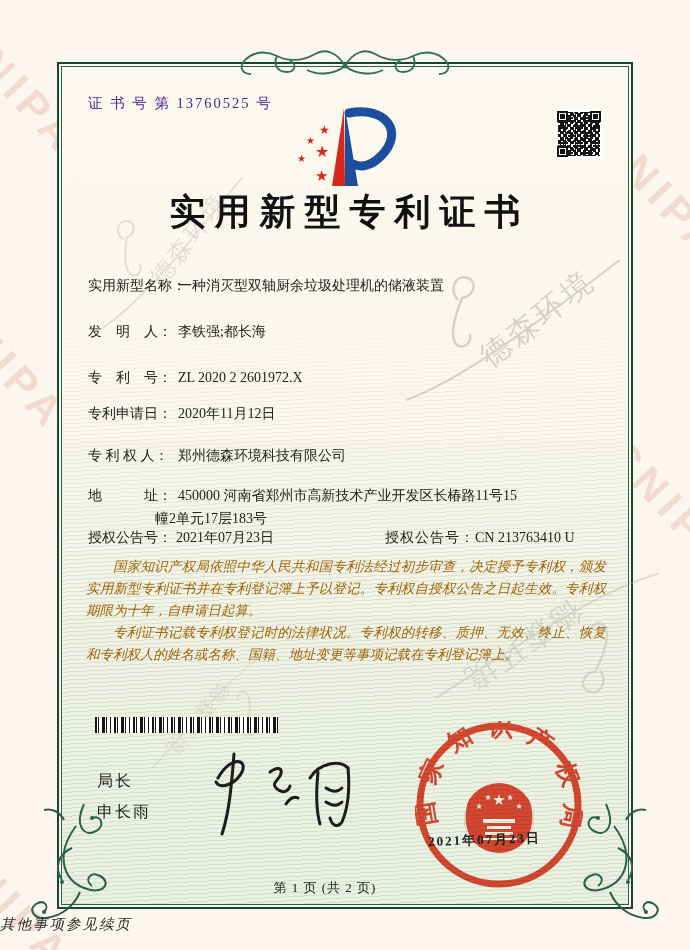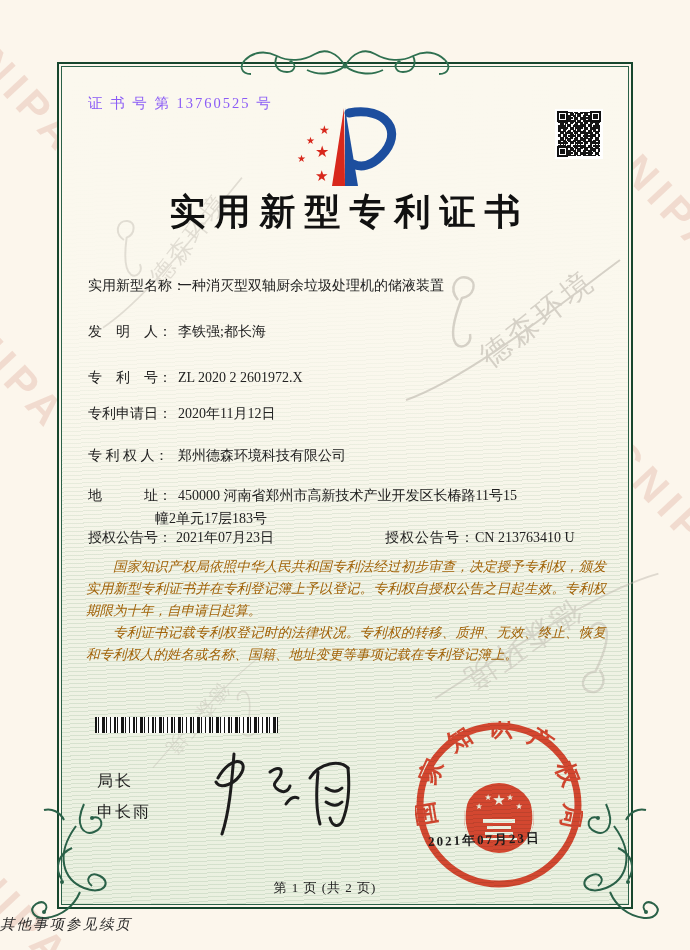--- a/index.html
+++ b/index.html
@@ -19,21 +19,21 @@
     box-shadow:0 0 0 2px #fcf6ec, 0 0 0 4px #17462e;
     background:
       repeating-linear-gradient(177deg, rgba(120,160,122,.20) 0 1px, rgba(255,255,255,0) 1px 4px),
       linear-gradient(180deg,#fbf8ee 0%,#f8f6ea 38%,#eff2e4 72%,#eaf0e0 100%);}
   .frame::after{content:"";position:absolute;inset:0;
       background:linear-gradient(180deg,#fbf8ee 0%,rgba(251,248,238,.92) 28%,rgba(251,248,238,0) 62%);}
   .orn-top{position:absolute;left:225px;top:42px;pointer-events:none;}
   .orn-corner{position:absolute;pointer-events:none;}
 
   
-  .cert-no{position:absolute;left:88px;top:94px;font-size:14.5px;letter-spacing:2px;color:#8b5cf6;}
+  .cert-no{position:absolute;left:88px;top:94px;font-size:14.5px;letter-spacing:2px;color:#4c1d95;}
   .logo{position:absolute;left:292px;top:104px;}
   .qr{position:absolute;left:555px;top:109px;width:48px;height:50px;background:#fff;
       padding:1px;box-sizing:border-box;}
   .qr-noise{position:absolute;inset:3px;
       background:
         repeating-conic-gradient(#151515 0% 25%, rgba(255,255,255,0) 0% 50%) 0 0/5px 5px,
         repeating-conic-gradient(#151515 0% 25%, #fff 0% 50%) 2px 1px/7px 7px;}
   .finder{position:absolute;width:11px;height:11px;border:2px solid #111;background:#fff;box-sizing:border-box;}
   .finder::after{content:"";position:absolute;inset:1px;background:#111;}
   .f-tl{left:2px;top:2px}.f-tr{right:2px;top:2px}.f-bl{left:2px;bottom:2px}

